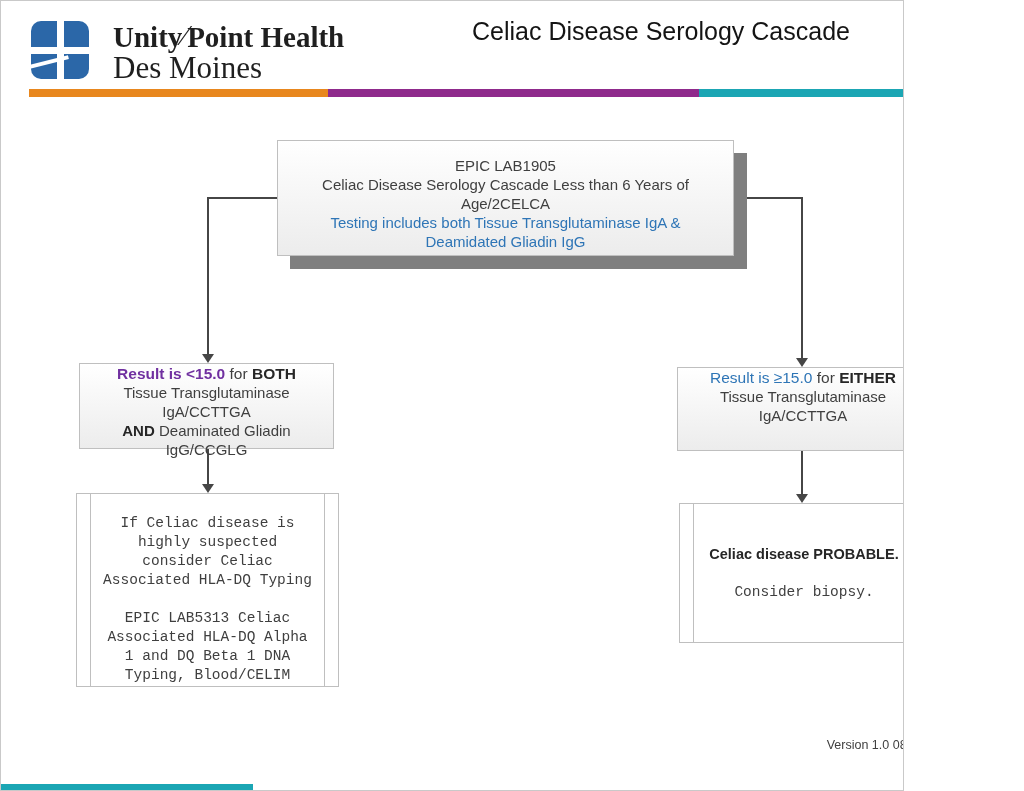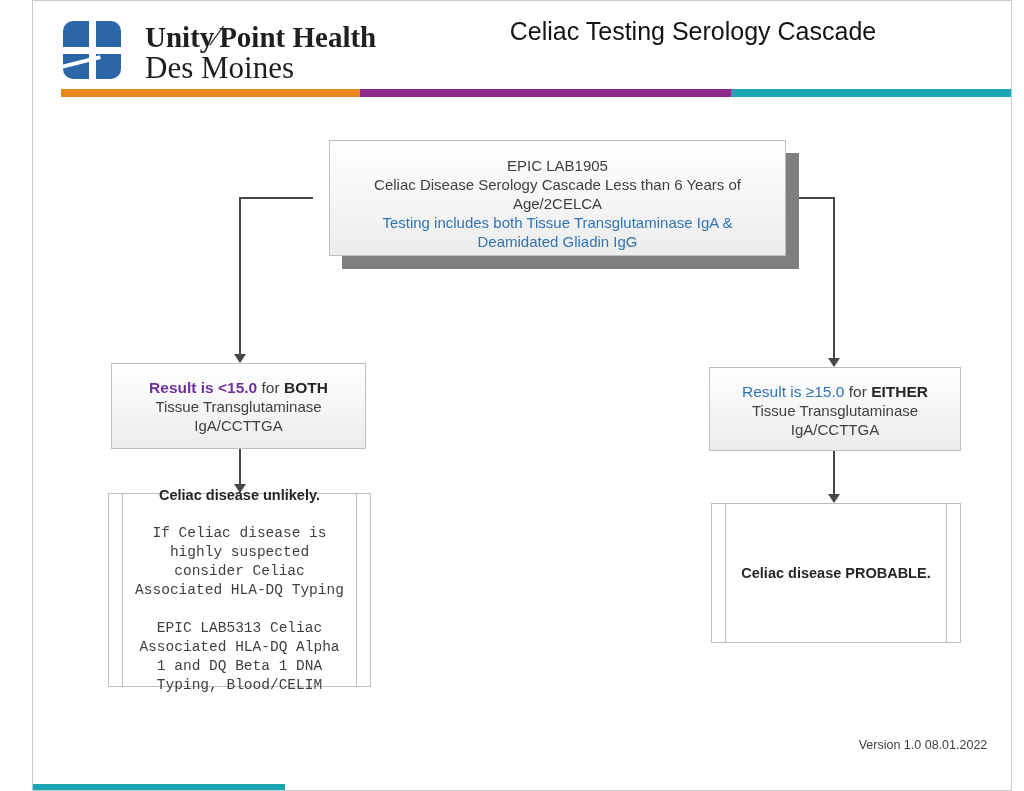--- a/index.html
+++ b/index.html
@@ -1,26 +1,25 @@
 <!DOCTYPE html>
 <html><head>
 <meta charset="utf-8">
 <style>
   * { margin: 0; padding: 0; box-sizing: border-box; }
   html, body { background: #fff; }
   body { font-family: "Liberation Sans", sans-serif; }
 
   .page {
     position: relative;
-    width: 980px;
+    width: 904px;
     height: 791px;
     background: #ffffff;
     border: 1px solid #c9c9c9;
     overflow: hidden;
-    margin-left: 32px;
   }
 
   
   .logo-mark {
     position: absolute; left: 30px; top: 20px;
     width: 58px; height: 58px;
     background: #2b67a8;
     border-radius: 10px;
   }
   .logo-mark .cross-v {
@@ -70,27 +69,27 @@
   .node {
     position: absolute;
     border: 1px solid #bfbfbf;
     background: linear-gradient(#ffffff, #ececec);
     color: #3f3f3f;
     text-align: center;
     font-size: 15px;
     line-height: 19px;
   }
   .node-root {
-    left: 296px; top: 139px; width: 457px; height: 116px;
+    left: 276px; top: 139px; width: 457px; height: 116px;
     box-shadow: 13px 13px 0 0 #7f7f7f;
     padding: 15px 18px 0 18px;
   }
   .root-note { color: #2e75b6; }
 
-  .node-cond { padding-top: 14px; }
+  .node-cond { }
   .node-cond-left  { left: 78px;  top: 362px; width: 255px; height: 86px; }
   .node-cond-right { left: 676px; top: 366px; width: 252px; height: 84px; }
   .cond-line1 { font-size: 15.5px; }
   .result-purple { color: #7030a0; font-weight: bold; }
   .result-blue   { color: #2e75b6; font-weight: normal; }
   .bold-dark { font-weight: bold; color: #262626; }
 
   .node-outcome {
     background: #ffffff;
     font-size: 14.5px; line-height: 19px;
@@ -137,21 +136,21 @@
     <div class="cross-v"></div>
     <div class="cross-h"></div>
     <div class="swoosh"></div>
   </div>
   <div class="logo-text">
     <div class="logo-org"><span>Unity</span><span class="logo-slash">⁄</span><span>Point Health</span></div>
     <div class="logo-region">Des Moines</div>
   </div>
 
   <div class="title-block">
-    <div class="title-line1">Celiac Testing Serology Cascade</div>
+    <div class="title-line1">Celiac Disease Serology Cascade</div>
   </div>
 
   <div class="brand-bar">
     <span class="seg seg-orange"></span><span class="seg seg-purple"></span><span class="seg seg-teal"></span>
   </div>
 
   <div class="conn conn-h" style="left:207px; top:196px; width:73px;"></div>
   <div class="conn conn-v" style="left:206px; top:196px; height:158px;"></div>
   <div class="arrow-down" style="left:201px; top:353px;"></div>
 
@@ -167,33 +166,34 @@
 
   <div class="node node-root">
     <div>EPIC LAB1905</div>
     <div>Celiac Disease Serology Cascade Less than 6 Years of Age/2CELCA</div>
     <div class="root-note">Testing includes both Tissue Transglutaminase IgA &amp; Deamidated Gliadin IgG</div>
   </div>
 
   <div class="node node-cond node-cond-left">
     <div class="cond-line1"><span class="result-purple">Result is &lt;15.0</span> <span>for</span> <span class="bold-dark">BOTH</span></div>
     <div>Tissue Transglutaminase IgA/CCTTGA</div>
+    <div><span class="bold-dark">AND</span> <span>Deaminated Gliadin IgG/CCGLG</span></div>
   </div>
 
   <div class="node node-cond node-cond-right">
     <div class="cond-line1"><span class="result-blue">Result is ≥15.0</span> <span>for</span> <span class="bold-dark">EITHER</span></div>
     <div>Tissue Transglutaminase IgA/CCTTGA</div>
   </div>
 
   <div class="node node-outcome node-outcome-left">
-    <div class="outcome-heading">Celiac disease unlikely.</div>
     <div class="outcome-para">If Celiac disease is highly suspected consider Celiac Associated HLA-DQ Typing</div>
     <div class="outcome-para">EPIC LAB5313 Celiac Associated HLA-DQ Alpha 1 and DQ Beta 1 DNA Typing, Blood/CELIM</div>
   </div>
 
   <div class="node node-outcome node-outcome-right">
     <div class="outcome-heading">Celiac disease PROBABLE.</div>
+    <div class="outcome-para">Consider biopsy.</div>
   </div>
 
   <div class="version">Version 1.0 08.01.2022</div>
   <div class="bottom-bar"></div>
 
 </div>
 
 </body></html>

